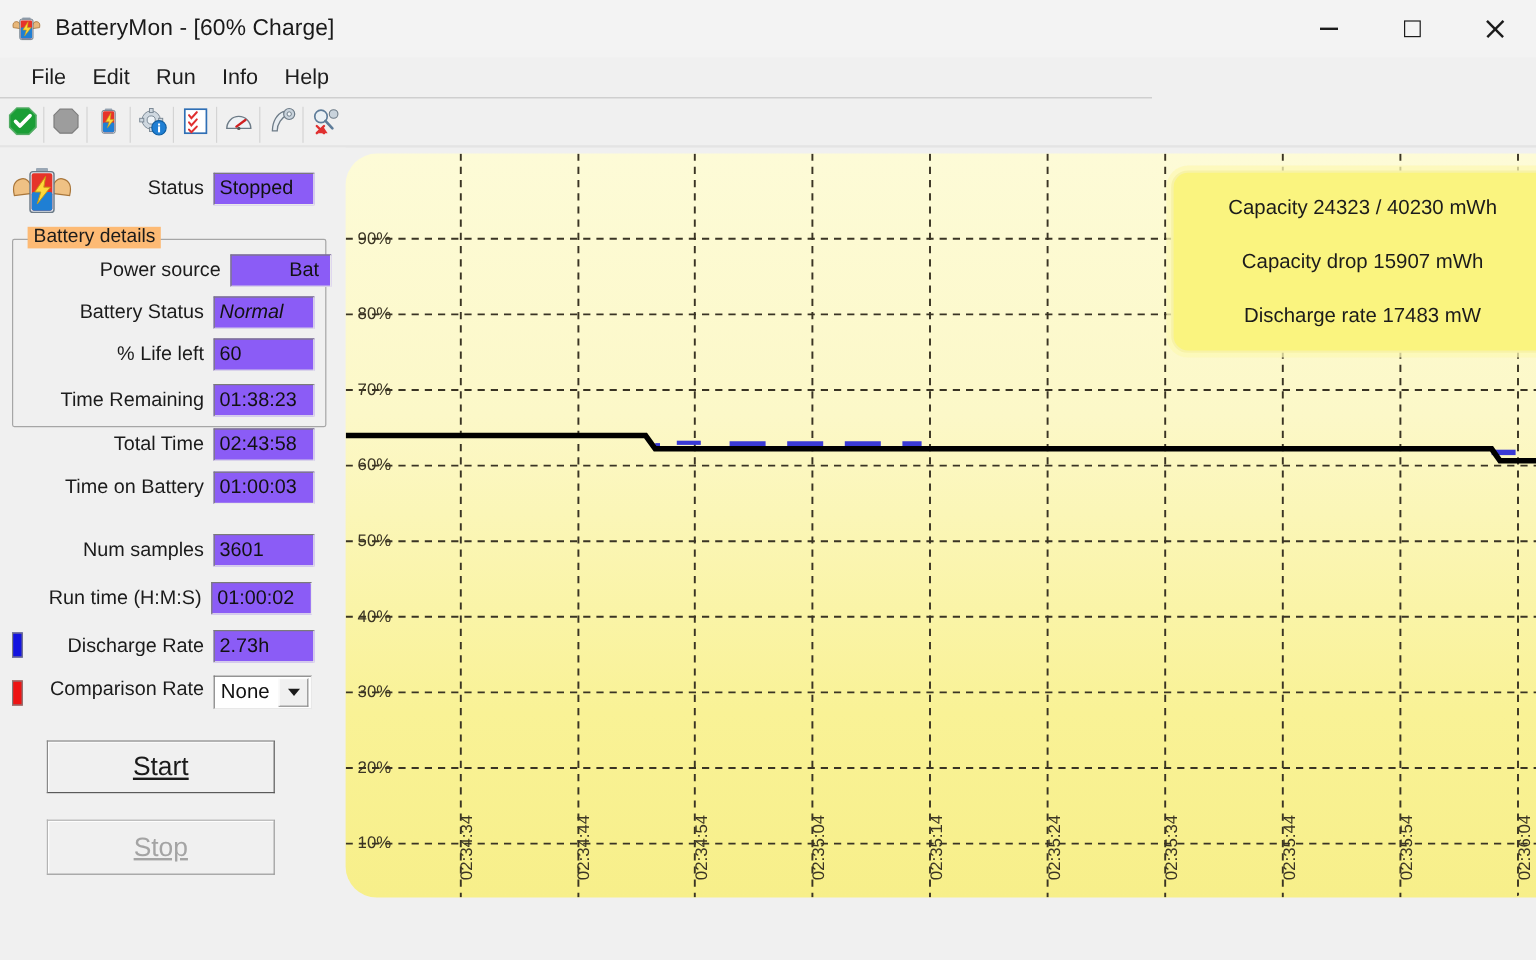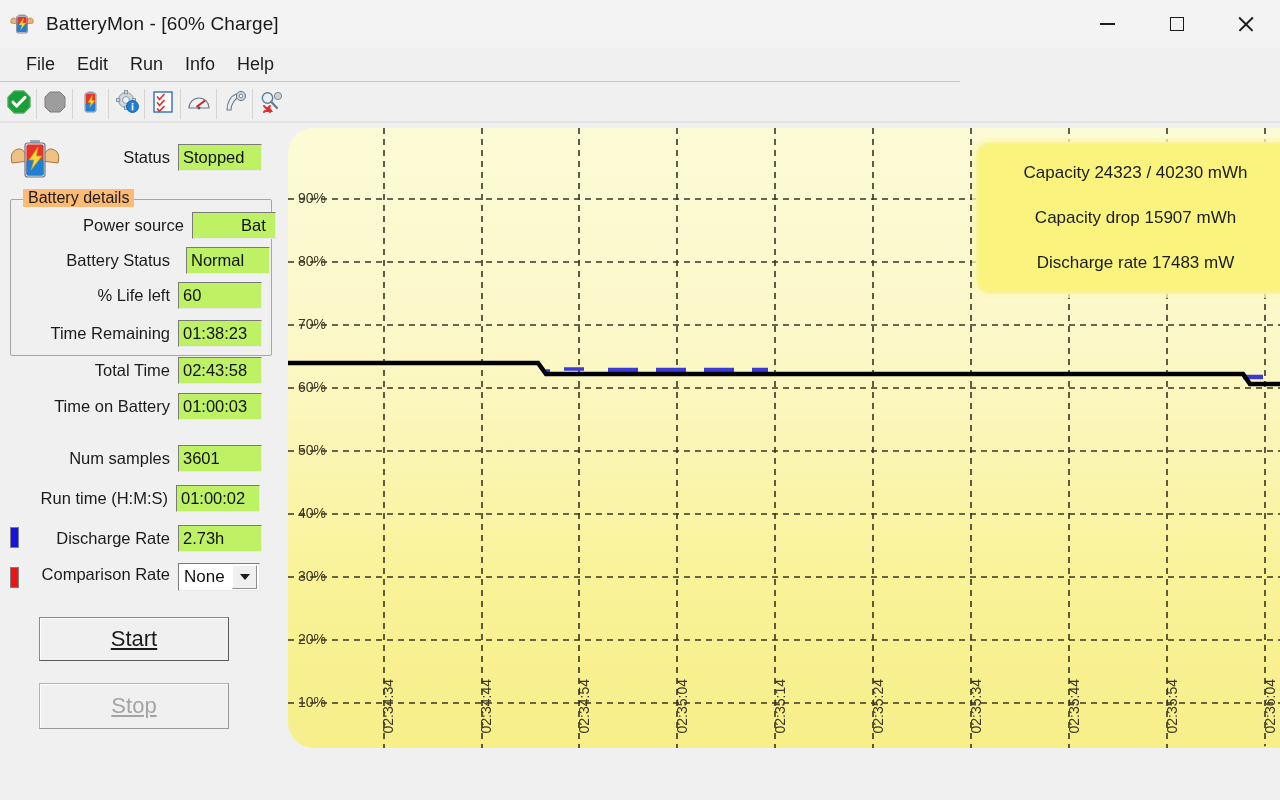--- a/index.html
+++ b/index.html
@@ -89,21 +89,21 @@
     position: absolute; left: 8px; top: 12px; width: 54px; height: 48px;
   }
   .field-row {
     position: absolute; display: flex; align-items: center;
   }
   .field-label {
     font-size: 16.5px; color: #1b1b1b; text-align: right;
     white-space: nowrap;
   }
   .field-box {
-    background: #bef264;
+    background: #8b5cf6;
     border: 1px solid #7a7a7a;
     border-right-color: #e8e8e8;
     border-bottom-color: #e8e8e8;
     font-size: 16.5px; color: #111;
     padding: 2px 4px 3px 4px;
     height: 27px;
     line-height: 21px;
     white-space: nowrap; overflow: hidden;
   }
   .groupbox {
@@ -343,21 +343,21 @@
   <div class="groupbox">
     <div class="group-title">Battery details</div>
   </div>
 
   <div class="field-row" style="left:66px; top:89px;">
     <div class="field-label" style="width:118px;">Power source</div>
     <div class="field-box" style="width:84px; margin-left:8px;padding-left:48px;">Bat</div>
   </div>
   <div class="field-row" style="left:52px; top:124px;">
     <div class="field-label" style="width:118px;">Battery Status</div>
-    <div class="field-box" style="width:84px; margin-left:16px;">Normal</div>
+    <div class="field-box" style="width:84px; margin-left:8px;font-style:italic;">Normal</div>
   </div>
   <div class="field-row" style="left:52px; top:159px;">
     <div class="field-label" style="width:118px;">% Life left</div>
     <div class="field-box" style="width:84px; margin-left:8px;">60</div>
   </div>
   <div class="field-row" style="left:36px; top:197px;">
     <div class="field-label" style="width:134px;">Time Remaining</div>
     <div class="field-box" style="width:84px; margin-left:8px;">01:38:23</div>
   </div>
   <div class="field-row" style="left:36px; top:234px;">

